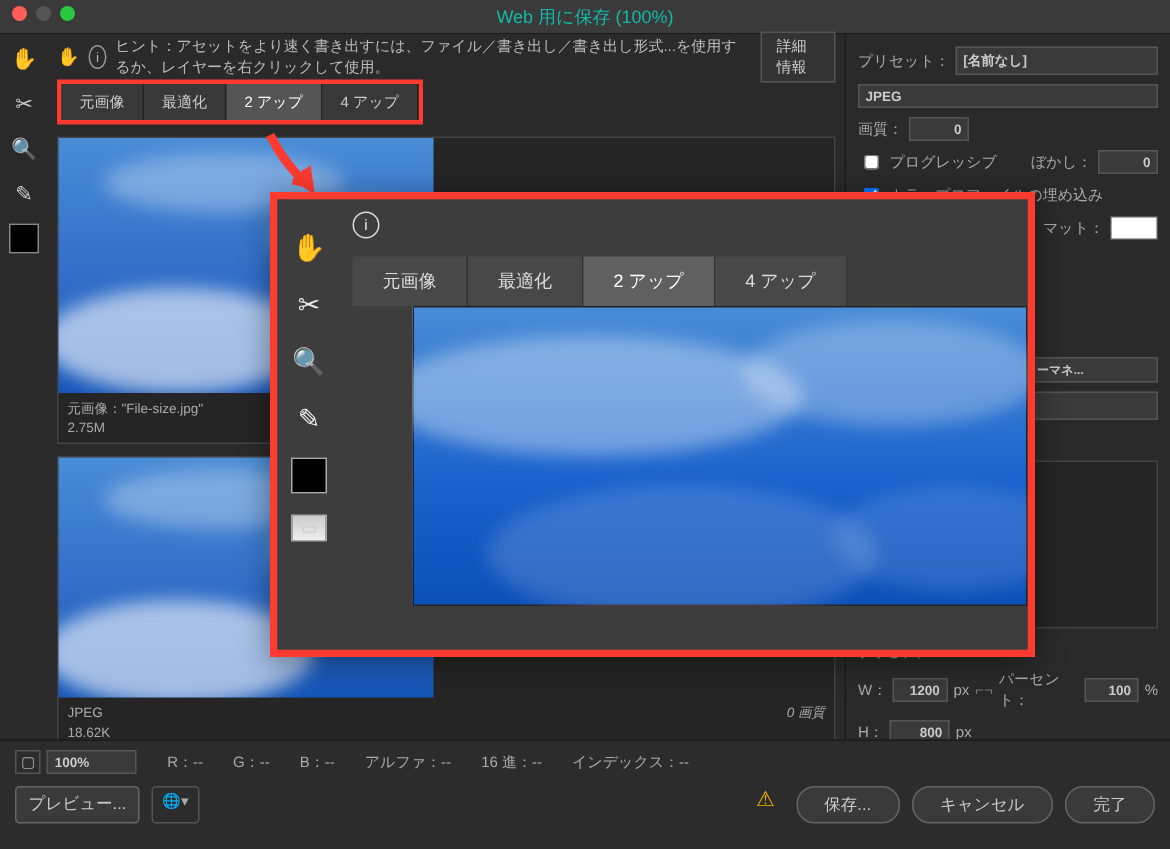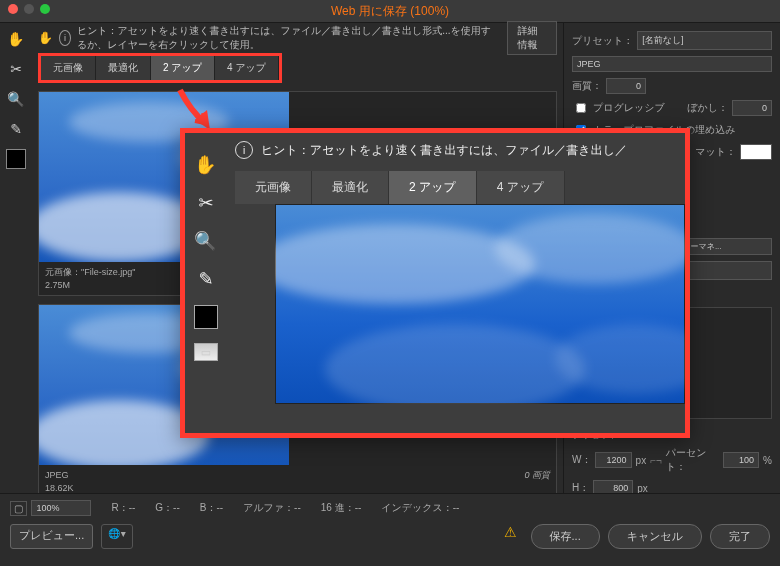--- a/index.html
+++ b/index.html
@@ -17,21 +17,21 @@
 
   .titlebar {
     height: 22px;
     background: #3a3a3a;
     display: flex;
     align-items: center;
     justify-content: center;
     position: relative;
     border-bottom: 1px solid #1a1a1a;
     font-size: 12px;
-    color: #f97316;
+    color: #14b8a6;
   }
   .traffic {
     position: absolute;
     left: 8px;
     top: 4px;
     display: flex;
     gap: 6px;
   }
   .dot { width: 10px; height: 10px; border-radius: 50%; }
   .red { background: #ff5f57; }
@@ -145,20 +145,21 @@
     padding: 8px;
     font-size: 10px;
   }
   .row { display: flex; align-items: center; gap: 4px; margin-bottom: 6px; }
   .sel, .numin {
     background: #3a3a3a;
     border: 1px solid #555;
     color: #ccc;
     font-size: 9px;
     padding: 2px 4px;
+    font-weight: bold;
   }
   .sel { flex: 1; }
   .numin { width: 30px; text-align: right; }
   .lbl { color: #aaa; font-size: 10px; }
   .cb { width: 10px; height: 10px; }
   .section-title { margin: 10px 0 4px; color: #999; font-size: 9px; }
   .swatch-sm {
     width: 30px; height: 14px; background: #fff; border: 1px solid #555;
   }
 
@@ -451,21 +452,20 @@
     <div class="tool2">✋</div>
     <div class="tool2">✂︎</div>
     <div class="tool2">🔍</div>
     <div class="tool2">✎</div>
     <div class="swatch2"></div>
     <div class="frame">▭</div>
   </div>
   <div class="center2">
     <div class="hint2">
       <div class="info2">i</div>
-      <span>ヒント：アセットをより速く書き出すには、ファイル／書き出し／</span>
     </div>
     <div class="tabs2">
       <div class="tab2">元画像</div>
       <div class="tab2">最適化</div>
       <div class="tab2 active">2 アップ</div>
       <div class="tab2">4 アップ</div>
     </div>
     <div class="sky2">
       <div class="cloud" style="left:-20px;top:20px;width:280px;height:80px;opacity:.6"></div>
       <div class="cloud" style="left:220px;top:10px;width:200px;height:70px;opacity:.45"></div>

